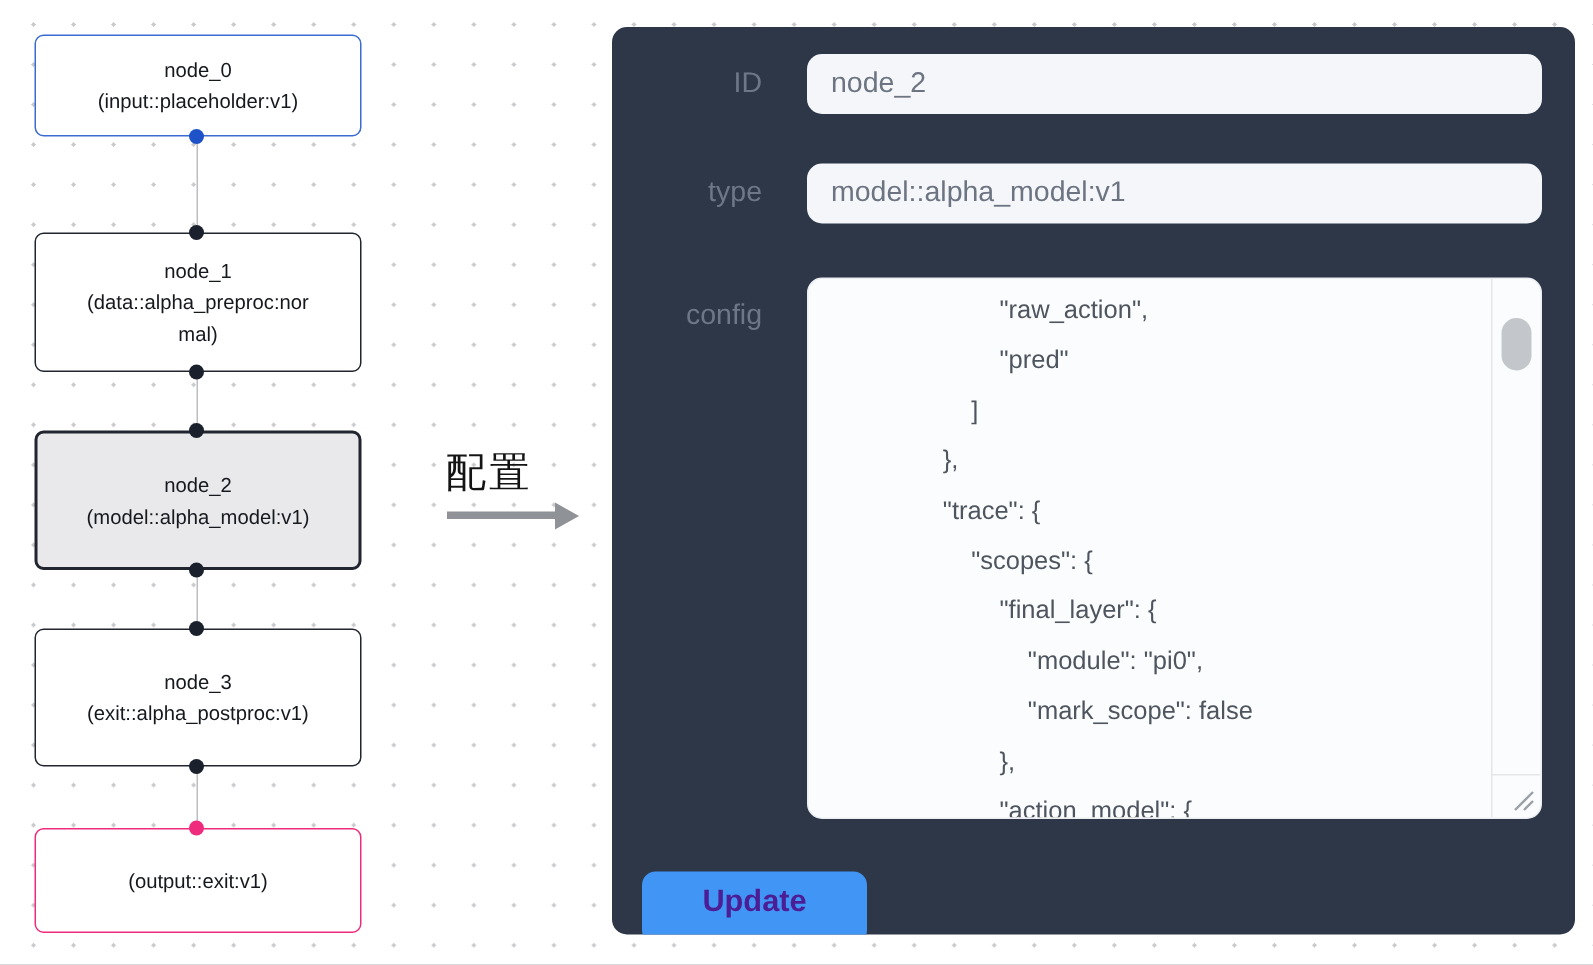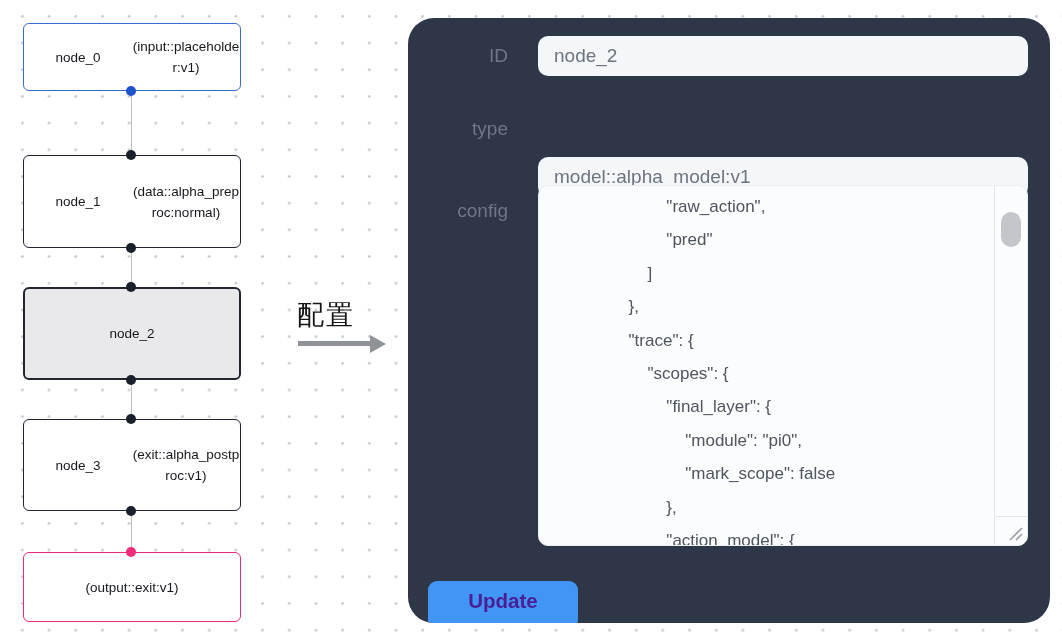--- a/index.html
+++ b/index.html
@@ -9,21 +9,21 @@
     background-color:#ffffff;
     background-image:radial-gradient(circle, #c9cacd 1.3px, transparent 1.45px);
     background-size:26.7px 26.7px; background-position:9px 3px;
     font-family:"Liberation Sans", sans-serif;
   }
 
   
   .node {
     position:absolute; left:23px; width:218px;
     background:#ffffff; border:1.5px solid #20252f; border-radius:6px;
-    display:flex; align-items:center; justify-content:center;
+    display:flex; flex-direction:column; align-items:center; justify-content:center;
   }
   .node .txt {
     width:152px; text-align:center; font-size:13.5px; line-height:21px;
     color:#15181d; word-break:break-all;
   }
   .node-0 { top:23px;  height:68px; border-color:#3a6bd2; }
   .node-1 { top:155px; height:93px;justify-content:center; }
   .node-2 { top:287px; height:93px; border-width:2px; background:#e9e9eb; }
   .node-3 { top:419px; height:92px; }
   .node-4 { top:552px; height:70px; border-color:#ee2b7d; }
@@ -53,38 +53,38 @@
   }
   .arrow-head {
     position:absolute; left:370px; top:334.5px; width:0; height:0;
     border-top:9px solid transparent; border-bottom:9px solid transparent;
     border-left:16px solid #8f9297;
   }
 
   
   .panel {
     position:absolute; left:408px; top:18px; width:642px; height:605px;
-    background:#2d3748; border-radius:26px; overflow:hidden;
+    background:#2d3748; border-radius:10px; overflow:hidden;
   }
   .flabel {
     position:absolute; left:0; width:100px; text-align:right;
     font-size:19px; color:#6e7787;
   }
   .lbl-id     { top:27px;  }
   .lbl-type   { top:100px; }
   .lbl-config { top:182px; }
 
   .field-input {
     position:absolute; left:130px; width:490px; height:40px;
     background:#f4f6f9; border:none; outline:none; border-radius:10px;
     font-family:"Liberation Sans", sans-serif; font-size:19px; color:#6c7482;
     padding:0 16px;
   }
   .inp-id   { top:18px; }
-  .inp-type { top:91px;margin-top:48px; }
+  .inp-type { top:91px; }
 
   .config-box {
     position:absolute; left:130px; top:167px; width:490px; height:361px;
     background:#fbfcfd; border:1px solid #eceef1; border-radius:10px; overflow:hidden;
   }
   .config-box pre {
     position:absolute; left:14px; top:4px; right:34px; bottom:0;
     font-family:"Liberation Sans", sans-serif; font-size:17px; line-height:33.4px;
     color:#4e555f; white-space:pre; overflow:hidden;
   }
@@ -124,20 +124,21 @@
   <div class="node node-0">
     <div class="txt">node_0</div>
     <div class="txt">(input::placeholder:v1)</div>
   </div>
   <div class="node node-1">
     <div class="txt">node_1</div>
     <div class="txt">(data::alpha_preproc:normal)</div>
   </div>
   <div class="node node-2">
     <div class="txt">node_2</div>
+    <div class="txt">(model::alpha_model:v1)</div>
   </div>
   <div class="node node-3">
     <div class="txt">node_3</div>
     <div class="txt">(exit::alpha_postproc:v1)</div>
   </div>
   <div class="node node-4">
     <div class="txt">(output::exit:v1)</div>
   </div>
 
   <div class="port blue" style="top:86px"></div>

